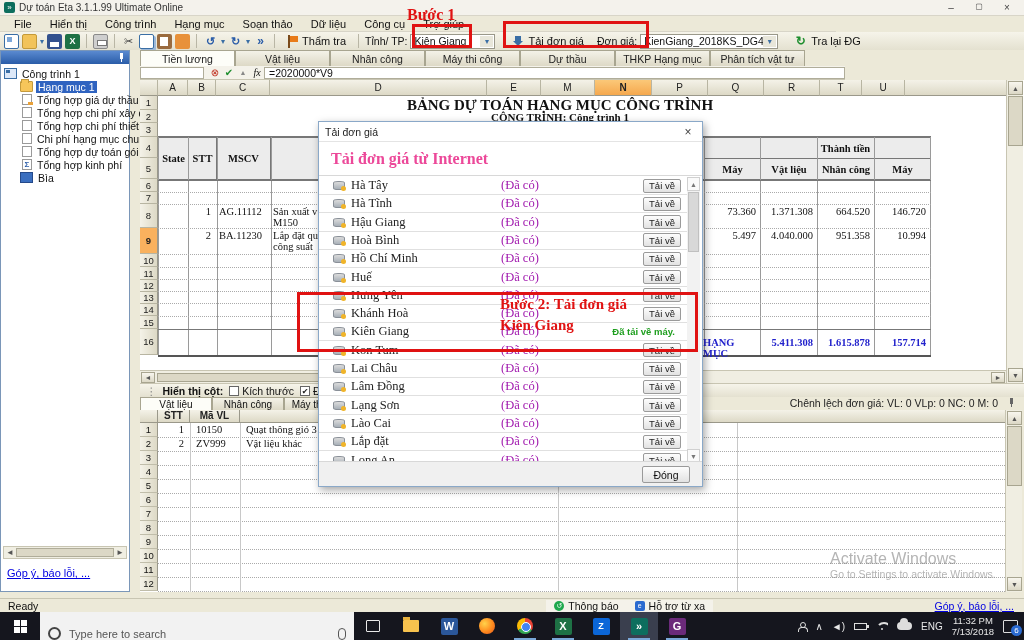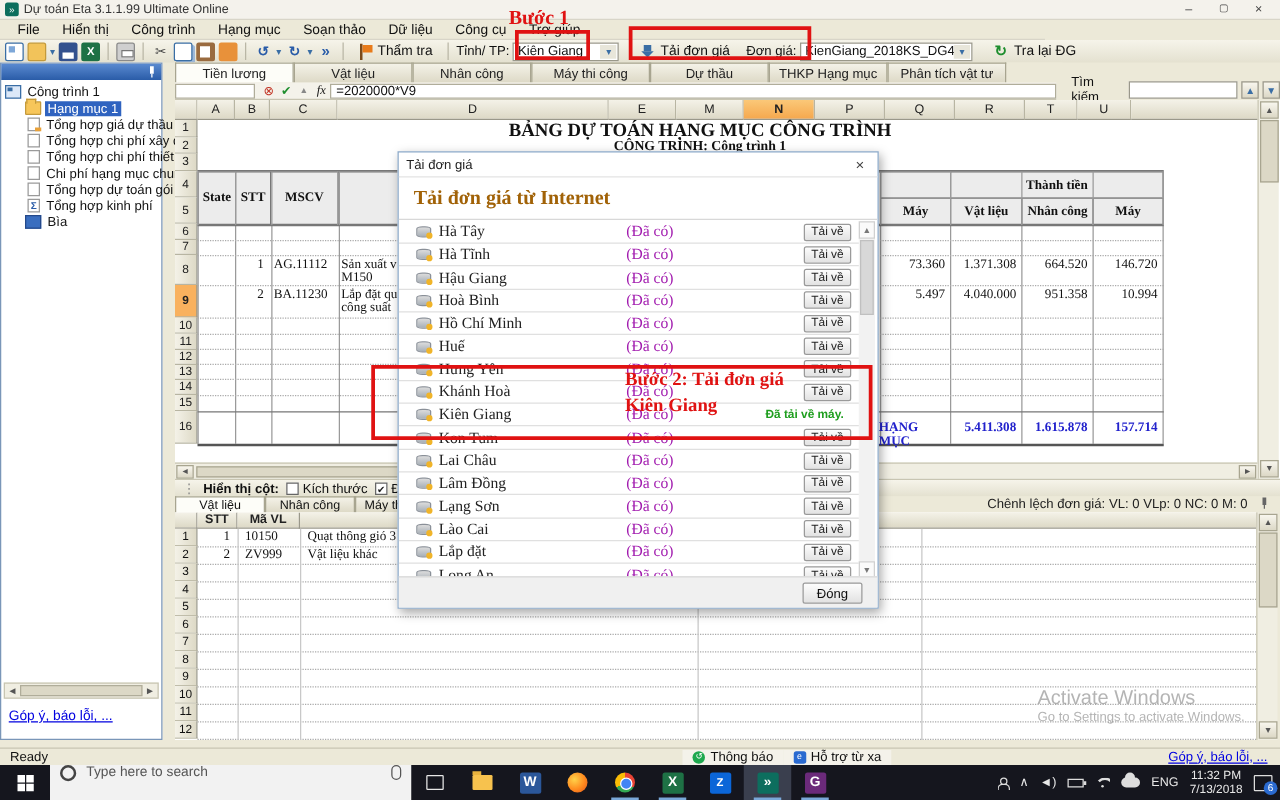--- a/index.html
+++ b/index.html
@@ -96,21 +96,21 @@
   .btab.active{background:#fdfdf8;}
   .chenhlech{position:absolute;right:26px;top:397px;font-size:10.5px;color:#222;}
   .btable{position:absolute;left:140px;top:410px;width:865px;height:182px;background:#fff;overflow:hidden;}
   .bhead{position:absolute;top:0;height:13px;background:linear-gradient(#f4f2e8,#ddd9c6);border-right:1px solid #9a988a;border-bottom:1px solid #9a988a;font-size:10px;text-align:center;line-height:12px;font-weight:bold;color:#222;}
   .brow{position:absolute;left:0;width:18px;height:14px;background:linear-gradient(90deg,#f4f2e8,#ddd9c6);border-right:1px solid #9a988a;border-bottom:1px solid #c0bdaa;font-size:9.5px;text-align:center;line-height:13px;}
   .bcell{position:absolute;font-family:"Liberation Serif",serif;font-size:10.5px;padding-left:3px;white-space:nowrap;}
   
   .dialog{position:absolute;left:318px;top:121px;width:385px;height:366px;background:#fff;border:1px solid #8aa8c8;box-shadow:2px 3px 8px rgba(0,0,0,.35);z-index:50;}
   .dlg-title{height:20px;display:flex;align-items:center;padding:0 6px;font-size:10.5px;color:#222;border-bottom:1px solid #e4e4e4;}
   .dlg-close{margin-left:auto;font-size:12px;color:#444;width:16px;text-align:center;}
-  .dlg-head{height:34px;display:flex;align-items:center;padding-left:12px;font-family:"Liberation Serif",serif;font-weight:bold;font-size:16px;color:#a16207;border-bottom:1px solid #d8d8d8;}
+  .dlg-head{height:34px;display:flex;align-items:center;padding-left:12px;font-family:"Liberation Serif",serif;font-weight:bold;font-size:16px;color:#ec4899;border-bottom:1px solid #d8d8d8;}
   .dlg-list{position:absolute;left:0;top:55px;width:370px;height:286px;overflow:hidden;}
   .dlg-row{position:absolute;left:0;width:370px;height:18px;border-bottom:1px solid #e0e0e0;display:flex;align-items:center;font-family:"Liberation Serif",serif;font-size:12.5px;}
   .db{width:12px;height:9px;background:linear-gradient(#dcdcdc,#a8b0b8);border:1px solid #8a9098;border-radius:5px/2px;margin:0 6px 0 14px;position:relative;flex:none;}
   .db::after{content:"";position:absolute;right:-2px;bottom:-2px;width:5px;height:5px;background:#f0b429;border-radius:50%;}
   .dlg-row .pname{width:150px;color:#222;}
   .dlg-row .pstatus{color:#a21caf;width:60px;}
   .dlg-dl{margin-left:auto;margin-right:8px;width:38px;height:14px;background:linear-gradient(#fdfdfd,#e2e2e2);border:1px solid #9a9a9a;border-radius:2px;font-family:"Liberation Sans",sans-serif;font-size:9.5px;display:flex;align-items:center;justify-content:center;color:#222;}
   .dlg-note{margin-left:auto;margin-right:14px;font-family:"Liberation Sans",sans-serif;font-size:9.5px;font-weight:bold;color:#1e9e1e;}
   .dlg-scroll{position:absolute;right:2px;top:55px;width:13px;height:286px;background:#f2f2f2;}
   .dlg-scroll .a{position:absolute;left:0;width:13px;height:14px;background:#fafafa;border:1px solid #d0d0d0;color:#777;font-size:7px;display:flex;align-items:center;justify-content:center;}
@@ -124,21 +124,21 @@
   .statusbar{position:absolute;left:0;top:598px;width:1024px;height:14px;background:#ece9d8;border-top:1px solid #c8c5b2;display:flex;align-items:center;font-size:10.5px;}
   .st-seg{display:flex;align-items:center;gap:4px;padding:0 8px;height:12px;}
   .dotgreen{width:10px;height:10px;border-radius:50%;background:#1ea84e;color:#fff;font-size:7px;line-height:10px;text-align:center;}
   .dotblue{width:10px;height:10px;border-radius:2px;background:#2a6ad0;color:#fff;font-size:7px;line-height:10px;text-align:center;}
   .st-link{margin-left:auto;color:#0000e0;text-decoration:underline;padding-right:10px;}
   
   .taskbar{position:absolute;left:0;top:612px;width:1024px;height:28px;background:#15161e;display:flex;align-items:center;}
   .startbtn{width:40px;height:28px;display:flex;align-items:center;justify-content:center;}
   .winlogo{position:relative;width:13px;height:13px;}
   .winlogo div{position:absolute;width:6px;height:6px;background:#fff;}
-  .tsearch{width:289px;height:28px;background:#f2f2f2;display:flex;align-items:flex-start;padding:0 8px;gap:8px;}
+  .tsearch{width:314px;height:28px;background:#f2f2f2;display:flex;align-items:flex-end;padding:0 8px;gap:8px;}
   .tsearch .circ{width:13px;height:13px;border:2px solid #444;border-radius:50%;}
   .tsearch .ph{color:#555;font-size:11px;flex:1;}
   .mic{width:8px;height:12px;border:1.5px solid #555;border-radius:4px;}
   .tico{width:38px;height:28px;display:flex;align-items:center;justify-content:center;position:relative;}
   .tico.open::after{content:"";position:absolute;left:8px;bottom:0;width:22px;height:2px;background:#7aa8d8;}
   .tico.active{background:#3a3f4e;}
   .sq{width:17px;height:17px;border-radius:2px;color:#fff;font-weight:bold;font-size:11px;display:flex;align-items:center;justify-content:center;}
   .tview{width:14px;height:12px;border:1.5px solid #e8e8e8;border-radius:1px;}
   .tfolder{width:16px;height:12px;background:#f7c24e;border-radius:1px;position:relative;} .tfolder::before{content:"";position:absolute;left:0;top:-3px;width:7px;height:3px;background:#e8b23e;}
   .ffox{width:16px;height:16px;border-radius:50%;background:radial-gradient(circle at 35% 35%,#ffd24a,#ff8a1e 55%,#e0541e);}
@@ -230,26 +230,20 @@
   <div class="tabstrip" id="tabstrip">
       <div class="tab active">Tiền lương</div>
       <div class="tab">Vật liệu</div>
       <div class="tab">Nhân công</div>
       <div class="tab">Máy thi công</div>
       <div class="tab">Dự thầu</div>
       <div class="tab">THKP Hạng mục</div>
       <div class="tab">Phân tích vật tư</div>
     </div>
 
-  <div class="searchbar">
-    <span class="lbl">Tìm kiếm</span>
-    <span class="inp"></span>
-    <span class="sbtn">▲</span>
-    <span class="sbtn">▼</span>
-  </div>
 
   <div class="formulabar">
     <span class="namebox"></span>
     <span class="fmbtn" style="color:#c03020;">⊗</span>
     <span class="fmbtn" style="color:#1e8e2e;">✔</span>
     <span class="fmbtn" style="color:#888;font-size:7px;">▲</span>
     <span class="fmbtn" style="font-style:italic;font-family:'Liberation Serif',serif;">fx</span>
     <span class="fxval">=2020000*V9</span>
   </div>
 

